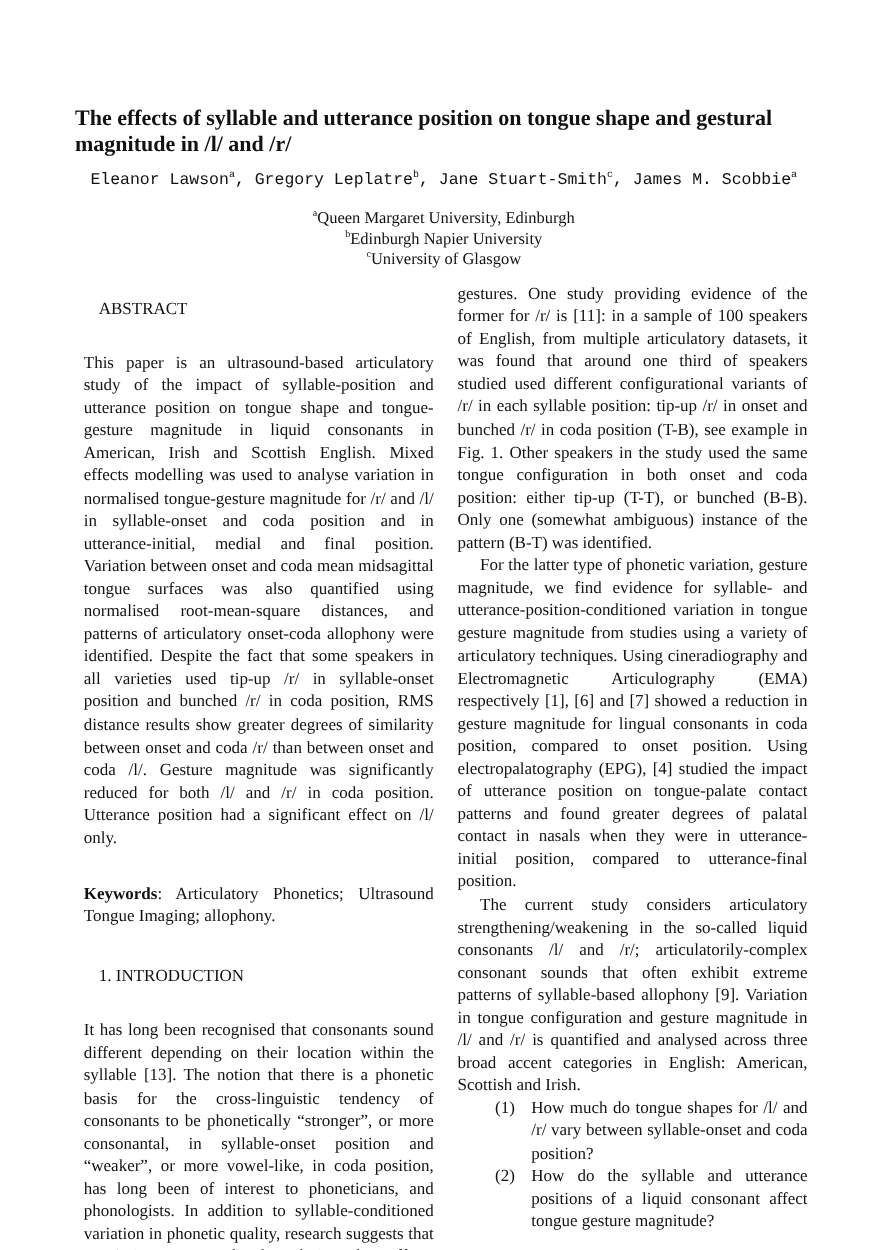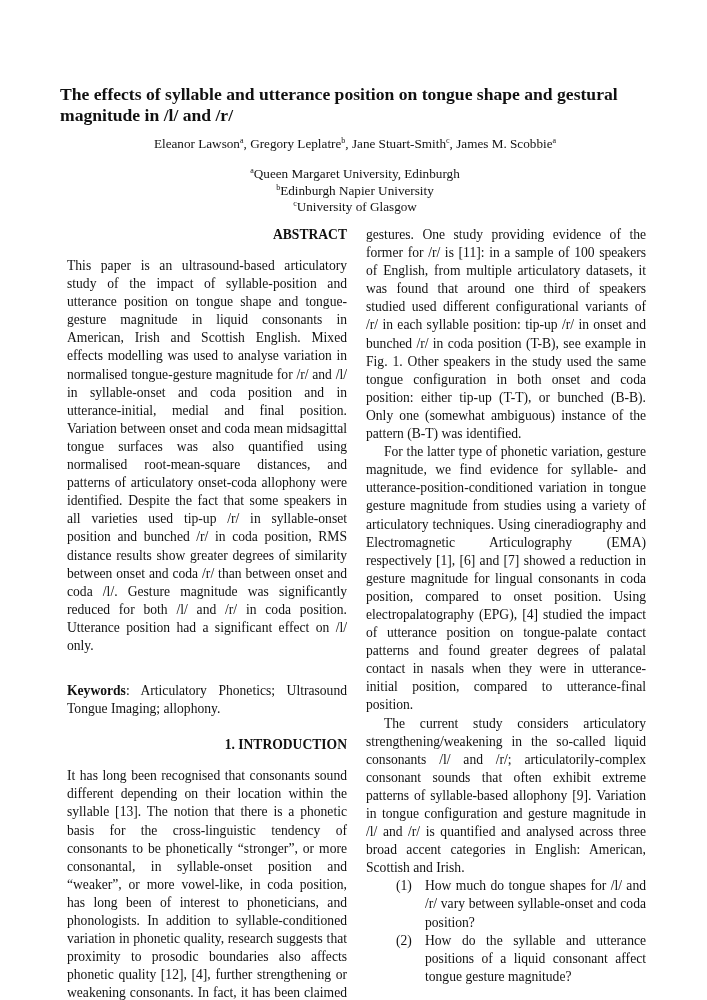--- a/index.html
+++ b/index.html
@@ -7,39 +7,39 @@
     width: 707px; height: 1000px; position: relative; overflow: hidden;
     font-family: "Liberation Serif", "DejaVu Serif", serif;
     color: #111;
   }
   .title {
     position: absolute; left: 60px; top: 84px; width: 590px;
     text-align: left; font-weight: bold; font-size: 17.6px; line-height: 21px;
   }
   .authors {
     position: absolute; left: 60px; top: 136px; width: 590px;
-    text-align: center; font-size: 13.2px; line-height: 16px;
+    text-align: center; font-size: 13.2px; line-height: 16px; font-family: Liberation Mono, monospace;
   }
   .affils {
     position: absolute; left: 60px; top: 166px; width: 590px;
     text-align: center; font-size: 13.2px; line-height: 16.5px;
   }
   .affils div { margin: 0; }
   sup { font-size: 8px; line-height: 0; vertical-align: super; }
   .col {
     position: absolute; top: 226px; width: 280px;
     font-size: 13.6px; line-height: 18.1px;
   }
   .col.left { left: 67px; }
   .col.right { left: 366px; }
   .col p { margin: 0; text-align: justify; hyphens: none; }
   .indent { text-indent: 18px; }
   .heading {
-    text-align: right; font-weight: bold; font-size: 13.6px;
-    line-height: 18px; margin: 0;
+    text-align: left; font-weight: normal; font-size: 13.6px;
+    line-height: 18px; margin: 12px;
   }
   .gap-sm { height: 13px; }
   .gap-md { height: 18px; }
   .gap-lg { height: 27px; }
   .kw-label { font-weight: bold; }
   .rq-list { margin: 0; padding: 0; list-style: none; }
   .rq-list li {
     position: relative; padding-left: 59px; text-align: justify;
   }
   .rq-num { position: absolute; left: 30px; top: 0; }

